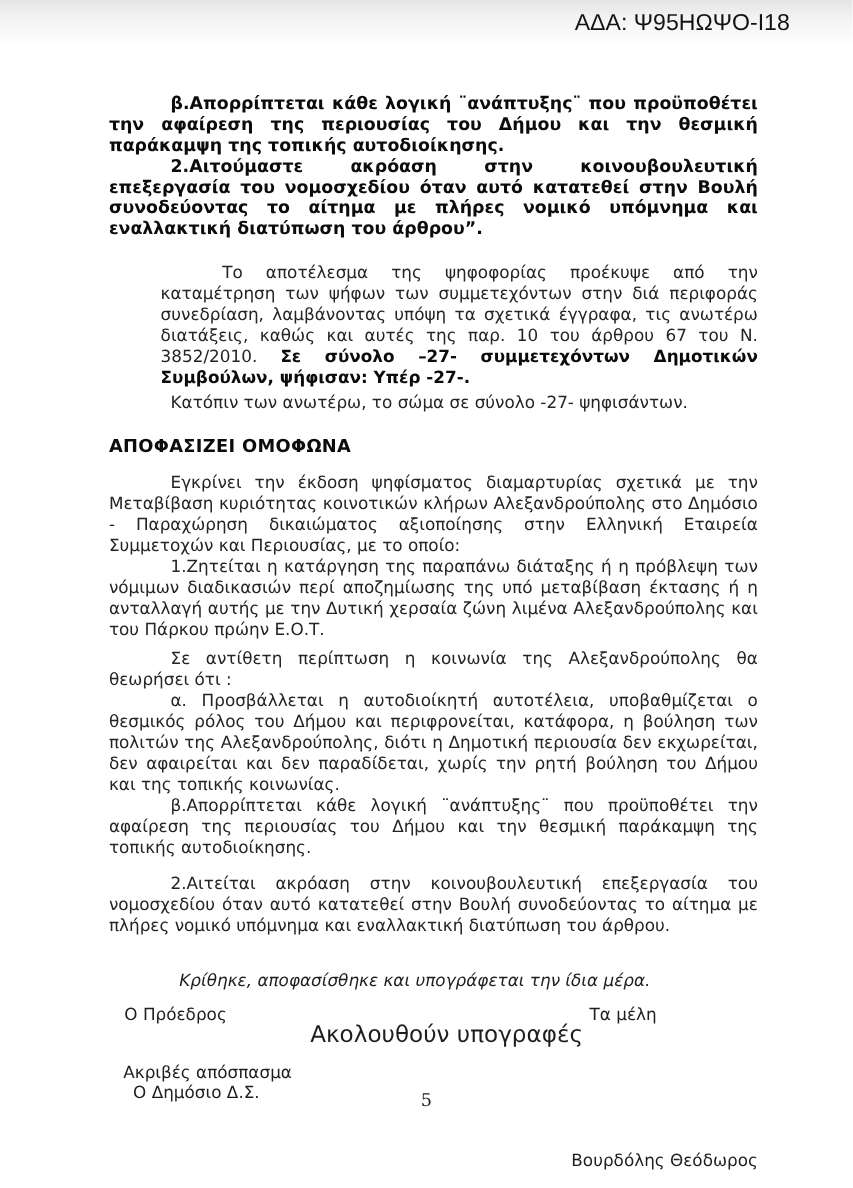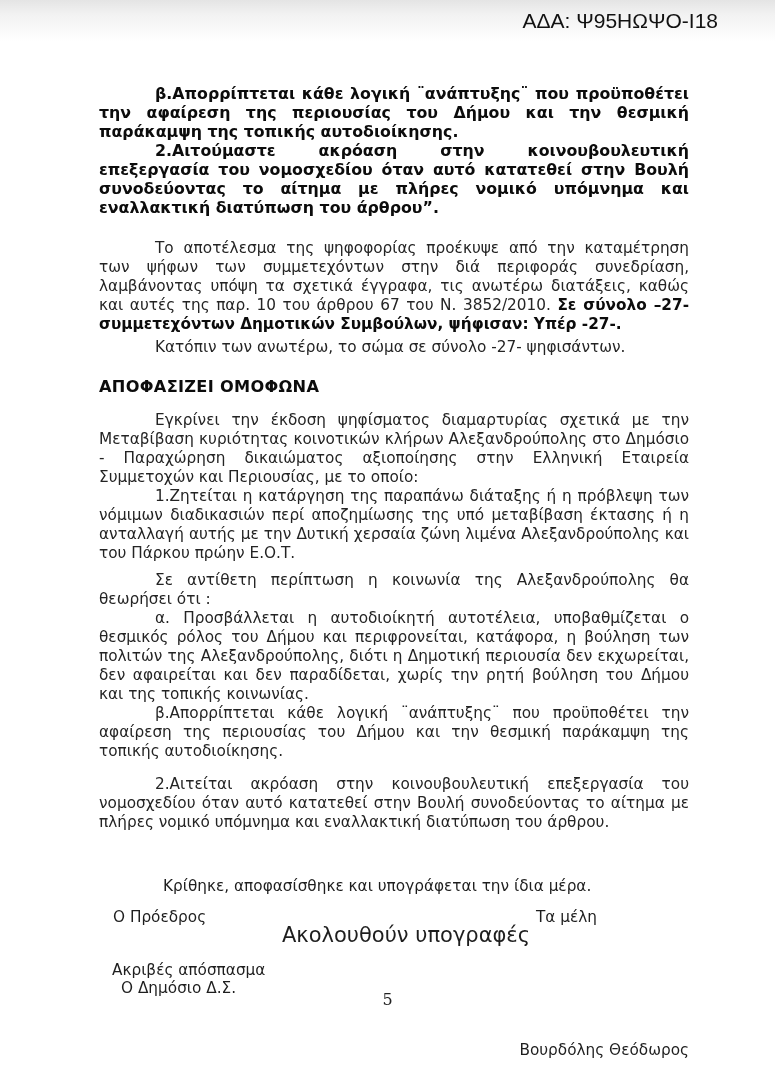--- a/index.html
+++ b/index.html
@@ -46,43 +46,44 @@
     color: #242424;
   }
   .ind { text-indent: 56px; }
   .bold-block {
     margin-top: 51px;
     font-weight: bold;
     color: #0c0c0c;
     font-size: 15.8px;
     line-height: 19px;
   }
-  .vote-paragraph { margin-top: 22px; }
+  .vote-paragraph { margin-top: 22px; margin-left: 47px; }
   .vote-paragraph strong { color: #0c0c0c; }
   .katopin-line { margin-top: 4px; }
   .decision-heading {
     margin-top: 20px;
     text-align: left;
     font-weight: bold;
     font-size: 16.2px;
     line-height: 19px;
     color: #0c0c0c;
     letter-spacing: 0.3px;
   }
   .approval-paragraph { margin-top: 15px; }
   .request1-paragraph { margin-top: 0; }
   .otherwise-line { margin-top: 8px; }
   .point-a-paragraph { margin-top: 0; }
   .point-b-paragraph { margin-top: 0; }
   .request2-paragraph { margin-top: 14px; }
   .closing-line {
-    margin-top: 45px;
+    margin-top: 31px;
     text-indent: 64px;
     font-size: 15.3px;
     line-height: 19px;
+    font-style: italic;
   }
   .sig-row {
     margin-top: 12px;
     display: flex;
     justify-content: space-between;
     font-size: 15.3px;
     line-height: 18px;
   }
   .sig-row .left { padding-left: 14px; }
   .sig-row .right { padding-right: 92px; }

